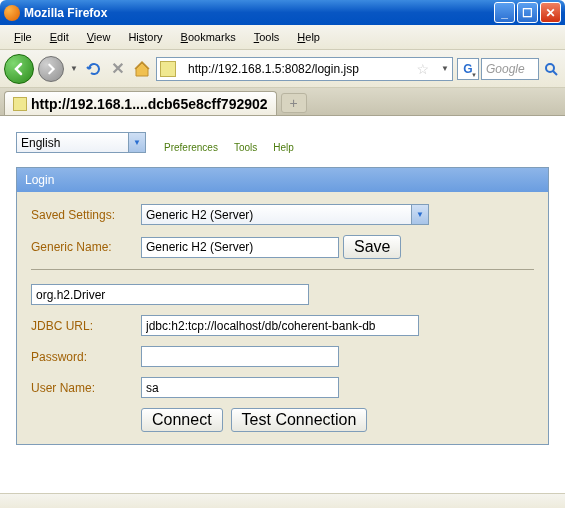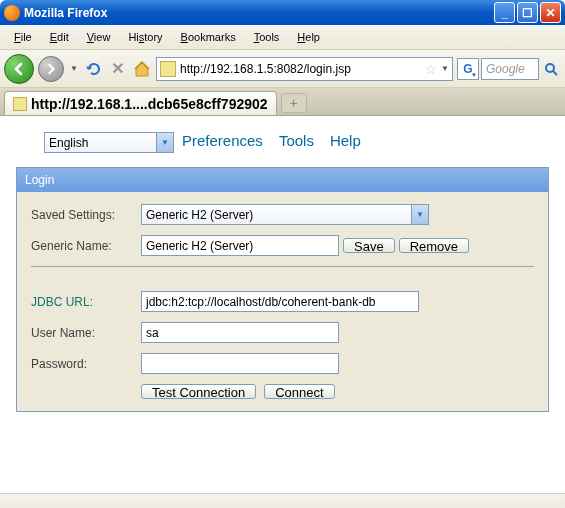--- a/index.html
+++ b/index.html
@@ -23,21 +23,21 @@
 
 .navbar { height: 38px; background: linear-gradient(to bottom, #f5f4ee, #ece9d8); border-bottom: 1px solid #d0cdb8; display: flex; align-items: center; padding: 0 4px; gap: 4px; }
 .nav-btn { width: 30px; height: 30px; border-radius: 50%; display: flex; align-items: center; justify-content: center; font-size: 16px; color: white; }
 .nav-back { background: radial-gradient(circle at 30% 30%, #7fd870, #2a8a1a); border: 1px solid #1a6a0a; }
 .nav-fwd { width: 26px; height: 26px; background: radial-gradient(circle at 30% 30%, #d0d0d0, #909090); border: 1px solid #707070; }
 .nav-drop { width: 12px; height: 30px; display: flex; align-items: center; justify-content: center; color: #555; font-size: 8px; }
 .nav-icon { width: 20px; height: 20px; display: flex; align-items: center; justify-content: center; font-size: 16px; }
 .reload-icon { color: #2a6ed0; font-weight: bold; }
 .stop-icon { color: #999; font-weight: bold; }
 .home-icon { color: #e0a030; }
-.url-box { flex: 1; height: 24px; border: 1px solid #7f9db9; background: white; display: flex; align-items: center; padding: 0 3px; gap: 4px; }
+.url-box { flex: 1; height: 24px; border: 1px solid #7f9db9; background: white; display: flex; align-items: center; padding: 0 3px; gap: 12px; }
 .url-favicon { width: 16px; height: 16px; background: #f0e890; border: 1px solid #c0b050; }
 .url-text { flex: 1; font-size: 12px; white-space: nowrap; overflow: hidden; }
 .url-star { color: #ccc; font-size: 14px; }
 .url-drop { color: #555; font-size: 8px; }
 .search-row { display: flex; align-items: center; gap: 2px; }
 .search-engine { width: 22px; height: 22px; border: 1px solid #7f9db9; background: white; display: flex; align-items: center; justify-content: center; position: relative; }
 .g-icon { font-weight: bold; font-size: 12px; }
 .g-icon .b { color: #2a6ed0; }
 .engine-drop { position: absolute; right: 1px; bottom: 1px; font-size: 6px; color: #555; }
 .search-input { width: 58px; height: 22px; border: 1px solid #7f9db9; background: white; padding: 0 4px; font-style: italic; color: #999; font-size: 12px; display: flex; align-items: center; }
@@ -46,39 +46,39 @@
 
 .tabbar { height: 28px; background: linear-gradient(to bottom, #dcd9c8, #c8c4b0); border-bottom: 1px solid #a8a490; display: flex; align-items: flex-end; padding: 0 4px; }
 .tab { height: 24px; background: linear-gradient(to bottom, #fefefe, #f0ede0); border: 1px solid #a8a490; border-bottom: none; border-top-left-radius: 4px; border-top-right-radius: 4px; display: flex; align-items: center; padding: 0 8px; gap: 4px; font-size: 14px; font-weight: bold; min-width: 200px; }
 .tab-favicon { width: 14px; height: 14px; background: #f0e890; border: 1px solid #c0b050; }
 .tab-new { width: 26px; height: 20px; background: #d8d4c0; border: 1px solid #b8b4a0; border-radius: 3px; margin-left: 4px; margin-bottom: 2px; display: flex; align-items: center; justify-content: center; color: #888; font-size: 14px; }
 
 
 .content { background: white; height: calc(508px - 25px - 22px - 38px - 28px - 18px); padding: 16px; overflow: auto; }
 
 
-.top-row { display: flex; align-items: flex-start; gap: 8px; margin-bottom: 14px; margin-left: 28px; }
+.top-row { display: flex; align-items: flex-end; gap: 18px; margin-bottom: 14px; }
 .lang-select { width: 130px; height: 21px; border: 1px solid #7f9db9; background: linear-gradient(to bottom, #fff, #eef2f8); display: flex; align-items: center; padding: 0 4px; font-size: 12px; position: relative; }
 .lang-select .dd { position: absolute; right: 0; top: 0; width: 17px; height: 100%; background: linear-gradient(to bottom, #cfe0f5, #a8c4e8); border-left: 1px solid #7f9db9; display: flex; align-items: center; justify-content: center; font-size: 8px; color: #2a6ed0; }
 .top-links { display: flex; gap: 16px; }
-.top-links a { color: #0369a1; text-decoration: none; font-size: 15px; }
+.top-links a { color: #4d7c0f; text-decoration: none; font-size: 10px; }
 
 
 .panel { border: 1px solid #7f9db9; background: #ece9d8; }
 .panel-header { height: 22px; background: linear-gradient(to bottom, #8db5e8, #6a9de0); color: white; font-size: 12px; display: flex; align-items: center; padding: 12px 8px; }
 .panel-body { padding: 12px 14px; }
 .form-row { display: flex; align-items: center; margin-bottom: 10px; }
-.form-label { width: 110px; font-size: 12px; color: #404040; }
-.form-label.link { color: #0f766e; }
+.form-label { width: 110px; font-size: 12px; color: #a16207; }
+.form-label.link { color: #a16207; }
 .form-input, .form-select { height: 21px; border: 1px solid #7f9db9; background: white; font-size: 12px; padding: 0 4px; font-family: Tahoma, Arial, sans-serif; }
 .form-select { width: 288px; position: relative; display: flex; align-items: center; background: linear-gradient(to bottom, #fff, #eef2f8); }
 .form-select .dd { position: absolute; right: 0; top: 0; width: 17px; height: 100%; background: linear-gradient(to bottom, #cfe0f5, #a8c4e8); border-left: 1px solid #7f9db9; display: flex; align-items: center; justify-content: center; font-size: 8px; color: #2a6ed0; }
 .form-input { width: 198px; }
 .form-input.wide { width: 278px; }
-.btn { height: 15px; border: 1px solid #7f9db9; background: linear-gradient(to bottom, #fff, #e8e8e0); border-radius: 3px; padding: 0 10px; font-size: 13px; font-family: Tahoma, Arial, sans-serif; cursor: default; margin-left: 4px; }
+.btn { height: 24px; border: 1px solid #7f9db9; background: linear-gradient(to bottom, #fff, #e8e8e0); border-radius: 3px; padding: 0 10px; font-size: 16px; font-family: Tahoma, Arial, sans-serif; cursor: default; margin-left: 4px; }
 .hr { border: none; border-top: 1px solid #a8a490; margin: 6px 0 14px 0; }
 .btn-row { margin-left: 110px; display: flex; gap: 8px; }
 
 
 .statusbar { height: 18px; background: linear-gradient(to bottom, #f5f4ee, #ece9d8); border-top: 1px solid #d0cdb8; }
 </style>
 </head>
 <body>
 
 <div class="titlebar">
@@ -174,38 +174,38 @@
         <div class="form-label">Saved Settings:</div>
         <div class="form-select" style="width:288px">
           <span>Generic H2 (Server)</span>
           <div class="dd">▼</div>
         </div>
       </div>
       <div class="form-row">
         <div class="form-label">Generic Name:</div>
         <input class="form-input" value="Generic H2 (Server)" style="">
         <button class="btn">Save</button>
-        <button class="btn">Remove</button>
       </div>
       <hr class="hr">
       <div class="form-row">
+        <input class="form-input wide" value="org.h2.Driver" style="">
       </div>
       <div class="form-row">
         <div class="form-label link">JDBC URL:</div>
         <input class="form-input wide" value="jdbc:h2:tcp://localhost/db/coherent-bank-db" style="">
       </div>
       <div class="form-row">
+        <div class="form-label">Password:</div>
+        <input type="password" class="form-input" value="" style="">
+      </div>
+      <div class="form-row">
         <div class="form-label">User Name:</div>
         <input class="form-input" value="sa" style="">
       </div>
-      <div class="form-row">
-        <div class="form-label">Password:</div>
-        <input type="password" class="form-input" value="" style="">
-      </div>
       <div class="btn-row">
+        <button class="btn" style="margin-left:0">Connect</button>
         <button class="btn" style="margin-left:0">Test Connection</button>
-        <button class="btn" style="margin-left:0">Connect</button>
       </div>
     </div>
   </div>
 </div>
 
 <div class="statusbar"></div>
 
 </body></html>

